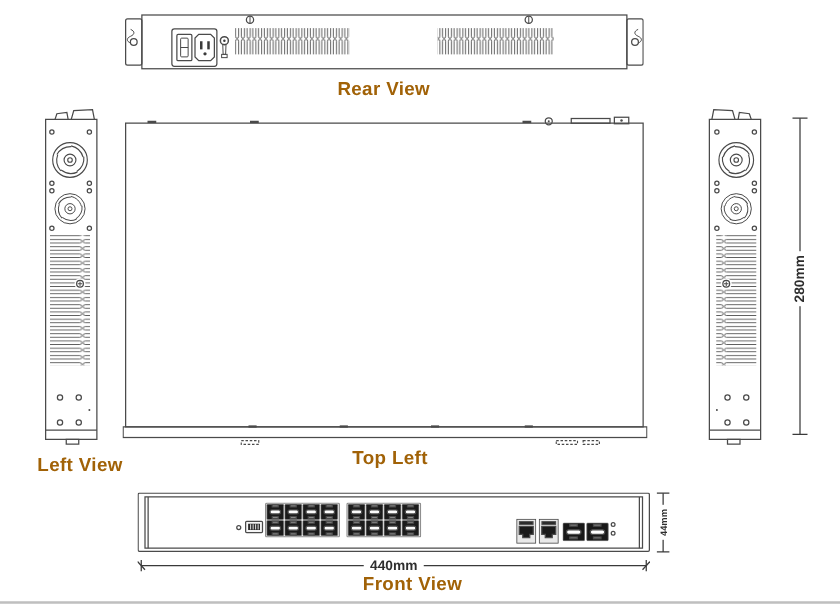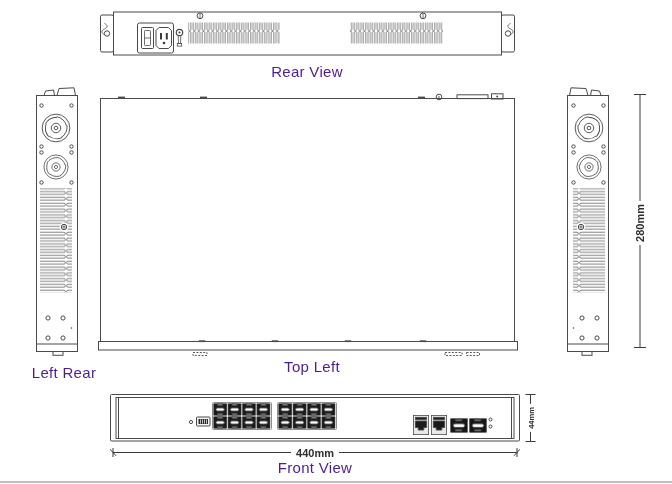--- a/index.html
+++ b/index.html
@@ -3,21 +3,21 @@
 <meta charset="utf-8">
 <style>
   html,body{margin:0;padding:0;background:#ffffff;}
   #stage{
     position:relative;width:672px;height:484px;background:#ffffff;overflow:hidden;
     font-family:"Liberation Sans","DejaVu Sans",sans-serif;color:#3f3f3f;
   }
   .abs{position:absolute;}
   .vlabel{
     position:absolute;text-align:center;font-size:15px;line-height:18px;
-    color:#4c1d95;letter-spacing:0.3px;
+    color:#a16207;letter-spacing:0.3px;font-weight:bold;
   }
   .dim{
     position:absolute;font-size:11px;font-weight:bold;color:#2e2e2e;
     background:#ffffff;white-space:nowrap;
   }
   .dim-rot{transform:translate(-50%,-50%) rotate(-90deg);padding:1px 3px;}
   .dim-440{
     position:absolute;display:flex;justify-content:center;align-items:center;text-align:center;
   }
   .dim-440 span{background:#ffffff;padding:0 5px;font-size:11px;font-weight:bold;color:#2e2e2e;}
@@ -171,21 +171,21 @@
         <circle cx="323" cy="5.8" r="2.9" fill="#ffffff"></circle>
         <path d="M323,3.2 V8.4" stroke-width="0.8"></path>
       </g>
     </g>
   </svg>
   <div class="vlabel" style="left:207px;top:63px;width:200px">Rear View</div>
 
   <svg class="abs" style="left:34px;top:86px" width="48" height="272">
     <use href="#side-panel"></use>
   </svg>
-  <div class="vlabel" style="left:14px;top:364px;width:100px">Left Rear</div>
+  <div class="vlabel" style="left:14px;top:364px;width:100px">Left View</div>
 
   <svg class="abs" style="left:98px;top:92px" width="420" height="266">
     <g stroke="#4a4a4a" fill="none" stroke-width="1">
       <g>
         <circle cx="341" cy="5" r="2.8" fill="#ffffff"></circle>
         <circle cx="341" cy="5" r="0.8" fill="#4a4a4a" stroke="none"></circle>
       </g>
       <rect x="359" y="2.8" width="31" height="3.8" fill="#ffffff"></rect>
       <rect x="393.5" y="1.8" width="11.5" height="5.2" fill="#ffffff"></rect>
       <circle cx="399.2" cy="4.4" r="1" fill="#4a4a4a" stroke="none"></circle>
@@ -257,16 +257,16 @@
       <path d="M3,6.5 H407"></path>
       <path d="M3,2 V11"></path>
       <path d="M407,2 V11"></path>
       <path d="M6,9.8 L0,3.2"></path>
       <path d="M404,9.8 L410,3.2"></path>
     </g>
   </svg>
   <div class="dim-440" style="left:110px;top:446px;width:410px;height:13px">
     <span>440mm</span>
   </div>
-  <div class="vlabel" style="left:215px;top:459px;width:200px">Front View</div>
+  <div class="vlabel" style="left:230px;top:459px;width:200px">Front View</div>
 
   <div id="bottom-rule"></div>
 </div>
 
 </body></html>

